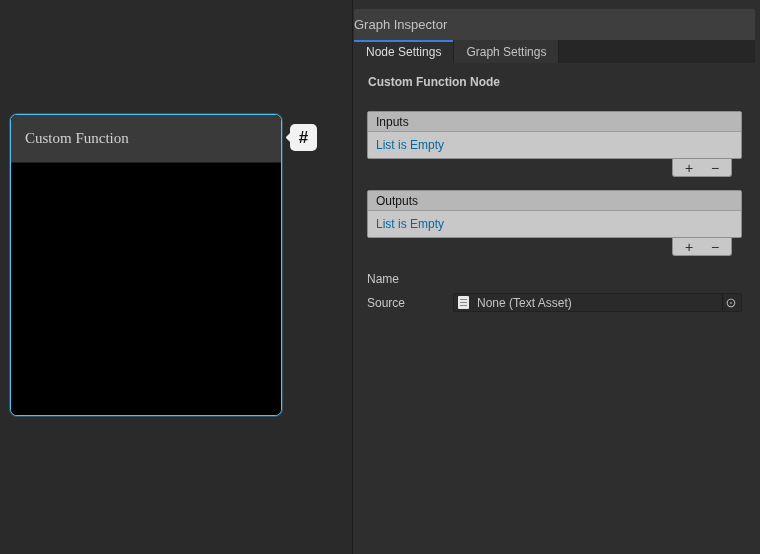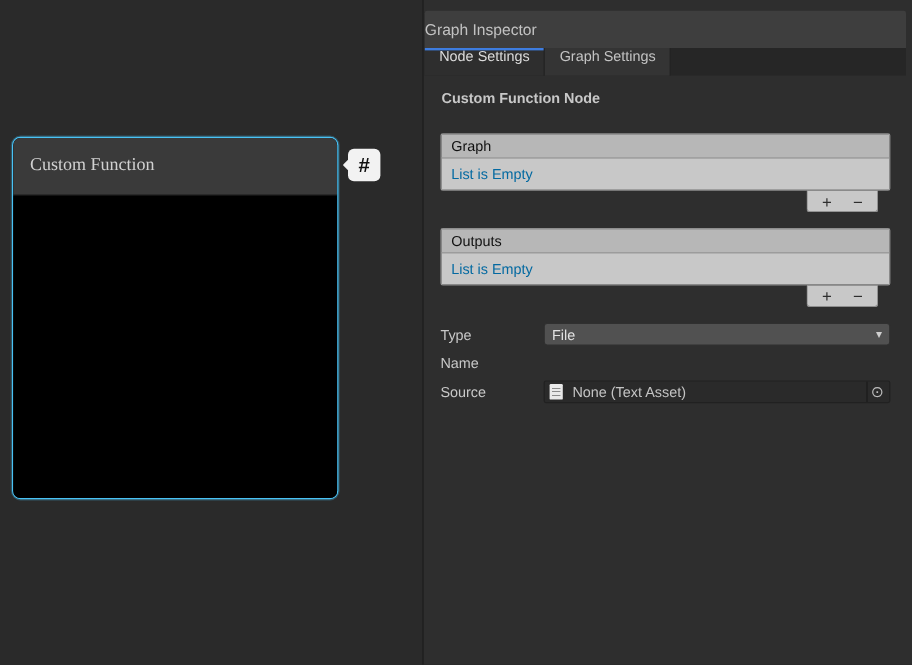--- a/index.html
+++ b/index.html
@@ -46,21 +46,21 @@
   .inspector-header {
     position:absolute; left:1px; right:5px; top:9px; height:31px;
     background:#3e3e3e; display:flex; align-items:center; 
     color:#c2c2c2; font-size:13px; border-radius:2px 2px 0 0; cursor:move;
   }
   .tabbar {
     position:absolute; left:1px; right:5px; top:40px; height:23px;
     display:flex; background:#262626;
   }
   .tab {
-    display:flex; align-items:flex-start; justify-content:center;
+    display:flex; align-items:center; justify-content:center;
     padding:0 12px; font-size:12px; color:#c4c4c4; position:relative;
     background:#343434; border-right:1px solid #212121; cursor:pointer;
   }
   .tab.active { background:#2e2e2e; color:#dcdcdc; }
   .tab.active::before {
     content:""; position:absolute; top:0; left:0; right:0; height:2px; background:#3e7de0;
   }
 
   .content { position:absolute; left:1px; right:5px; top:63px; bottom:0; padding:10px 13px; }
   .section-title { font-size:12px; font-weight:bold; color:#c8c8c8; margin:2px 0 22px 1px; }
@@ -152,21 +152,21 @@
     <div class="tab">
       <span>Graph Settings</span>
     </div>
   </div>
 
   <div class="content">
 
     <div class="section-title">Custom Function Node</div>
 
     <div class="rlist">
-      <div class="rlist-header">Graph</div>
+      <div class="rlist-header">Inputs</div>
       <div class="rlist-body">List is Empty</div>
     </div>
     <div class="rlist-footer">
       <div class="rlist-footer-inner">
         <button class="rbtn">+</button>
         <button class="rbtn">−</button>
       </div>
     </div>
 
     <div class="list-gap"></div>
@@ -177,27 +177,20 @@
     </div>
     <div class="rlist-footer">
       <div class="rlist-footer-inner">
         <button class="rbtn">+</button>
         <button class="rbtn">−</button>
       </div>
     </div>
 
     <div class="fields">
 
-      <div class="field-row">
-        <span class="field-label">Type</span>
-        <div class="dropdown">
-          <span>File</span>
-          <span class="caret">▾</span>
-        </div>
-      </div>
 
       <div class="field-row">
         <span class="field-label">Name</span>
       </div>
 
       <div class="field-row">
         <span class="field-label">Source</span>
         <div class="objectfield">
           <span class="obj-icon"></span>
           <span class="obj-text">None (Text Asset)</span>

